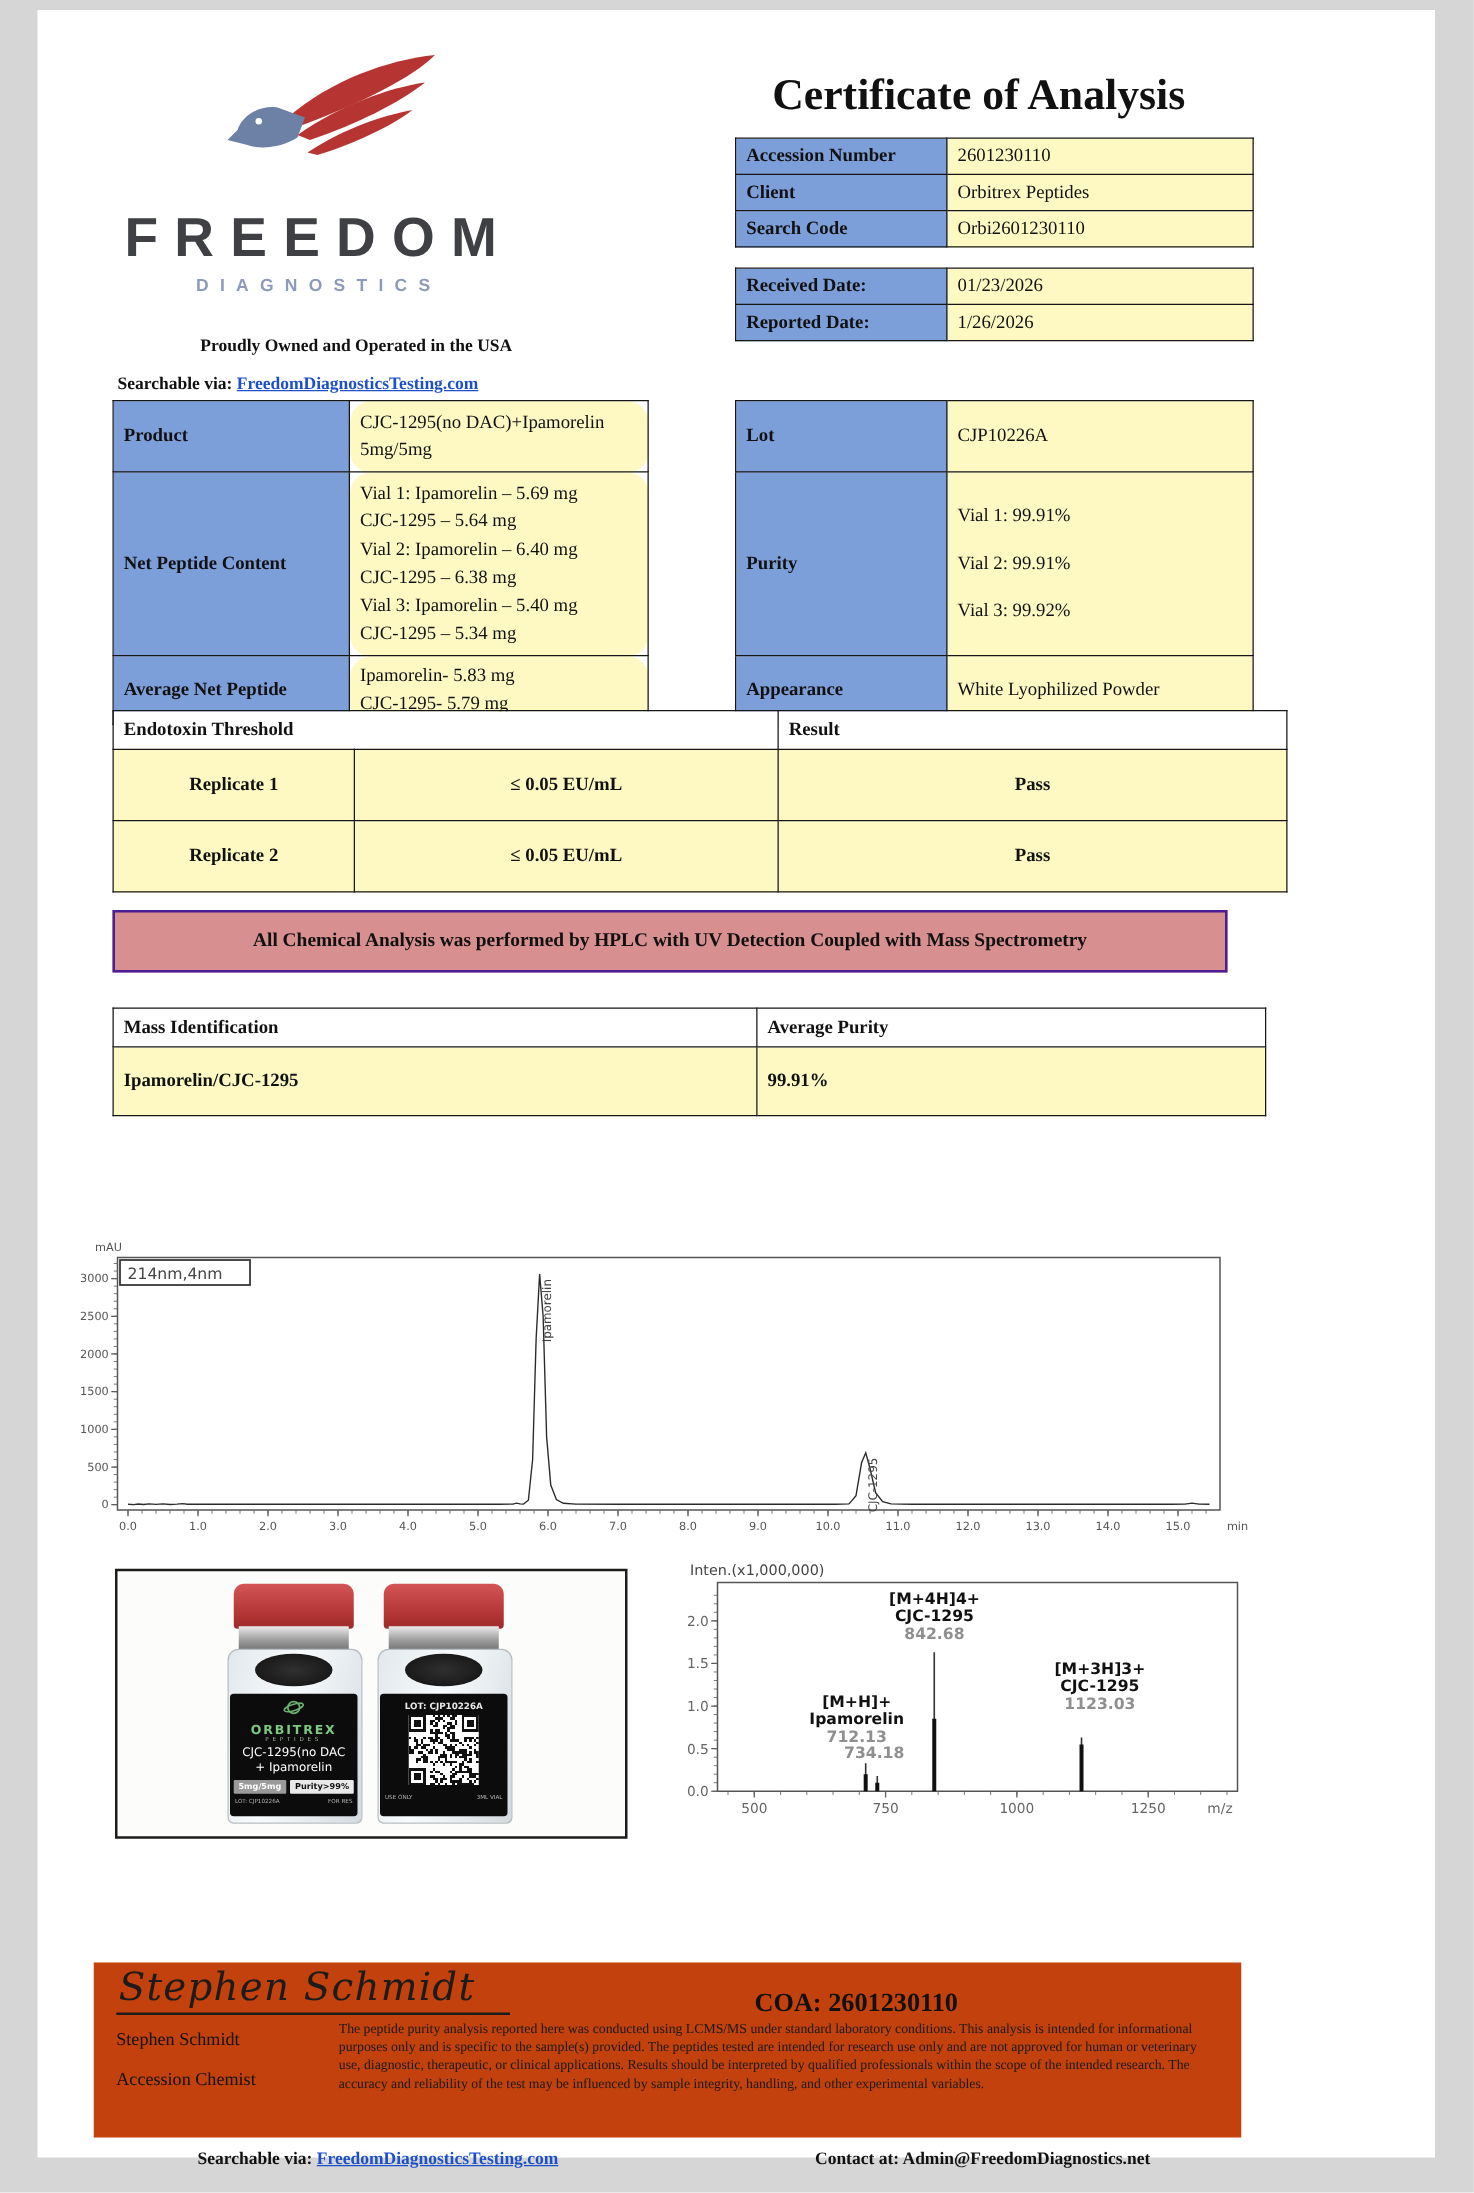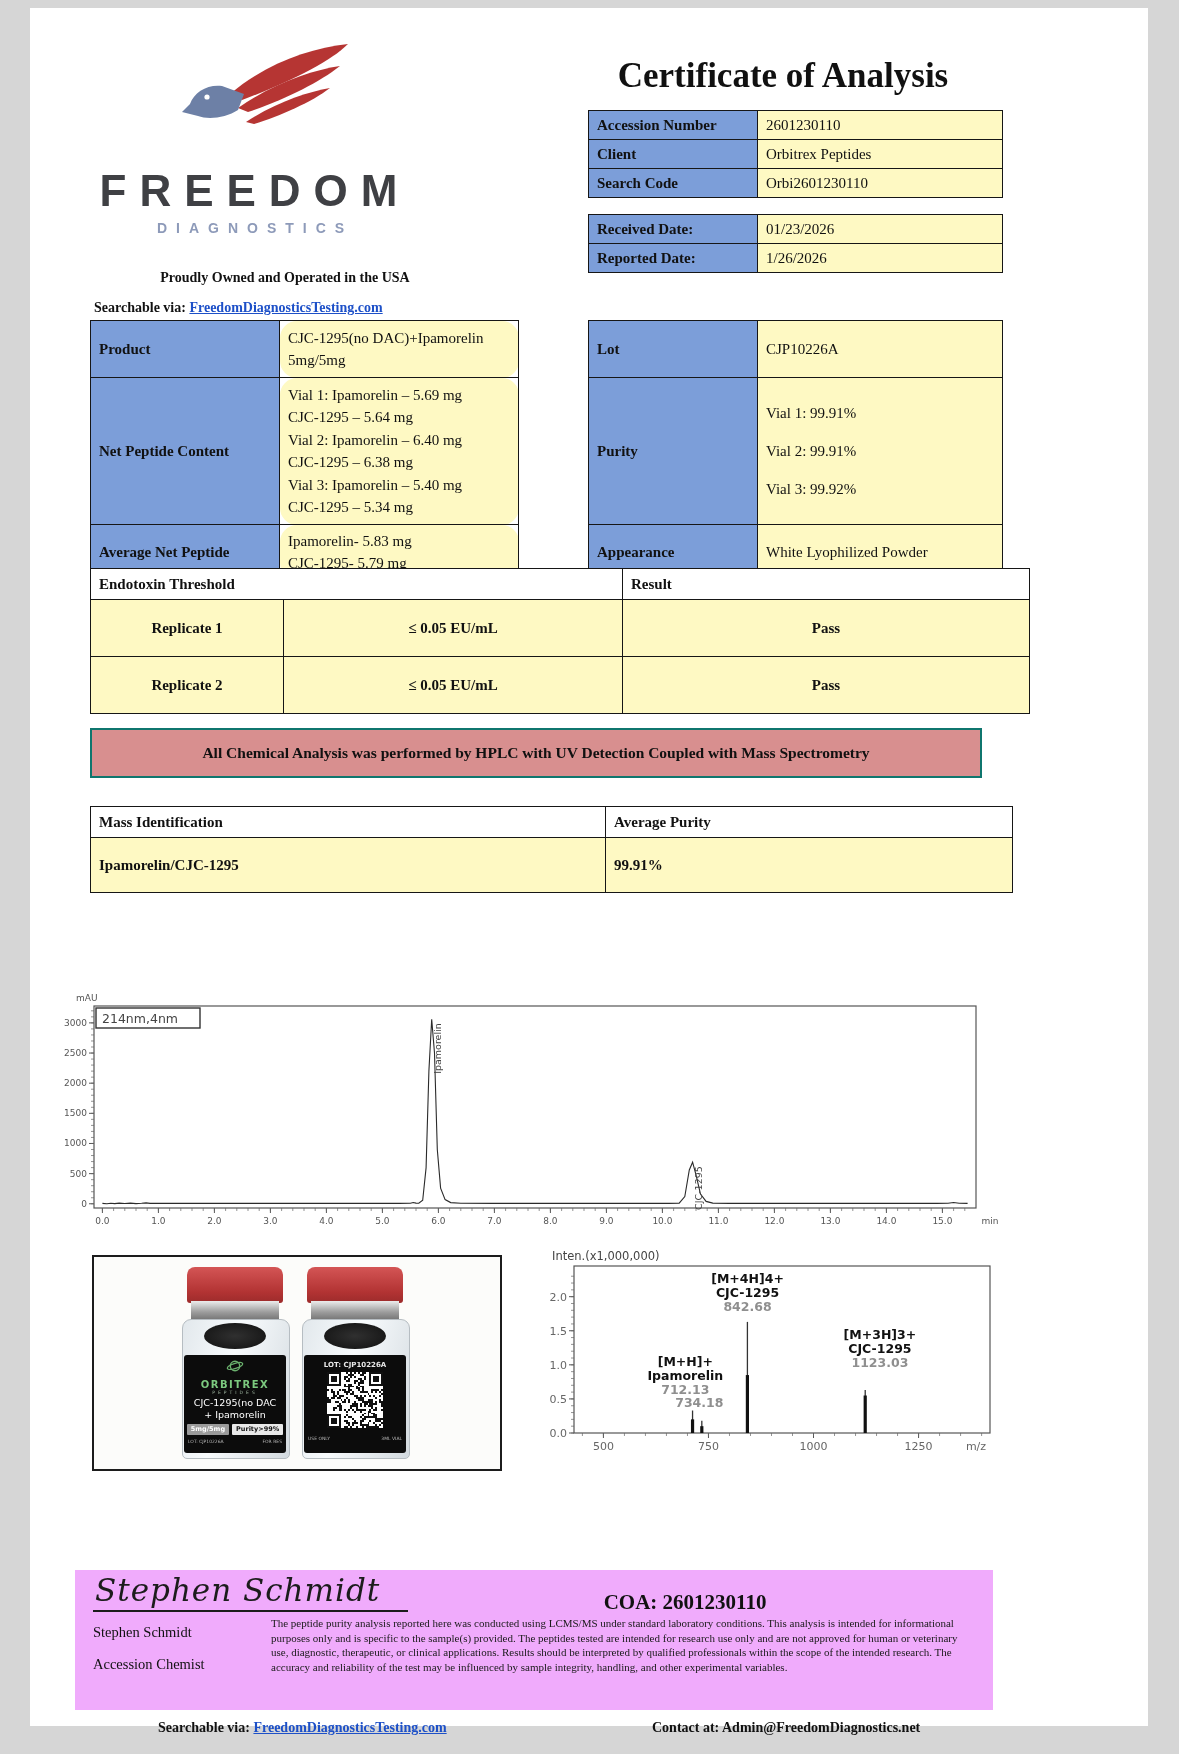--- a/index.html
+++ b/index.html
@@ -47,21 +47,21 @@
 
   
   .endo{left:60px;top:560px;}
   .endo th,.endo td{border:1.8px solid #161616;text-align:center;font-weight:bold;font-size:15px;}
   .endo .hd{background:#ffffff;height:26px;}
   .endo td{background:#d0daf3;height:52px;}
   .endo .c1{width:176px;} .endo .c2{width:322px;} .endo .c3{width:390px;}
 
   
   .banner{left:60px;top:720px;width:888px;height:46px;background:#d88f8f;
-          border:2px solid #0f766e;display:flex;align-items:center;justify-content:center;
+          border:2px solid #4c1d95;display:flex;align-items:center;justify-content:center;
           font-weight:bold;font-size:15.5px;}
 
   
   .mass{left:60px;top:798px;}
   .mass th,.mass td{border:1.8px solid #161616;text-align:left;font-weight:bold;}
   .mass .hd{background:#ffffff;height:26px;font-size:15px;}
   .mass td{background:#d0daf3;height:50px;font-size:21px;}
   .mass .c1{width:498px;} .mass .c2{width:390px;margin-top:44px;}
 
   
@@ -84,21 +84,21 @@
   .lbl-brand{color:#7cc97f;font-weight:bold;font-size:10px;letter-spacing:1.5px;margin-top:1px;}
   .lbl-sub{color:#9fb5a0;font-size:4.5px;letter-spacing:3px;}
   .lbl-prod{color:#fff;font-weight:normal;font-size:9.5px;line-height:1.25;margin-top:2px;}
   .chips{display:flex;justify-content:center;gap:3px;margin-top:3px;}
   .chip1{background:#9a9a9a;color:#fff;font-size:6.5px;font-weight:bold;padding:1.5px 4px;border-radius:1px;}
   .chip2{background:#e9e9e9;color:#111;font-size:6.5px;font-weight:bold;padding:1.5px 4px;border-radius:1px;}
   .lbl-bottom{display:flex;justify-content:space-between;padding:0 4px;color:#b5b5b5;font-size:4.5px;margin-top:4px;}
   .lbl-lot{color:#e8e8e8;font-weight:bold;font-size:7px;margin-top:6px;}
 
   
-  .foot-box{left:45px;top:1562px;width:918px;height:140px;background:#f0abfc;}
+  .foot-box{left:45px;top:1562px;width:918px;height:140px;background:#c2410c;}
   .signature{position:absolute;left:18px;top:2px;font-family:"DejaVu Serif",serif;font-style:italic;
              font-size:31px;color:#1c1c1c;border-bottom:2px solid #1c1c1c;padding:0 28px 2px 2px;letter-spacing:1px;}
   .coa{position:absolute;left:450px;top:20px;width:320px;text-align:center;font-weight:bold;font-size:21px;}
   .chemist-name{position:absolute;left:18px;top:54px;font-size:14.5px;}
   .chemist-role{position:absolute;left:18px;top:86px;font-size:14.5px;}
   .disclaimer{position:absolute;left:196px;top:46px;width:706px;font-size:11px;line-height:1.32;color:#1a1a1a;}
   .bottom-links{left:0;top:1712px;width:1118px;font-weight:bold;font-size:14px;}
   .bl-left{position:absolute;left:128px;}
   .bl-right{position:absolute;left:622px;}
 </style>

